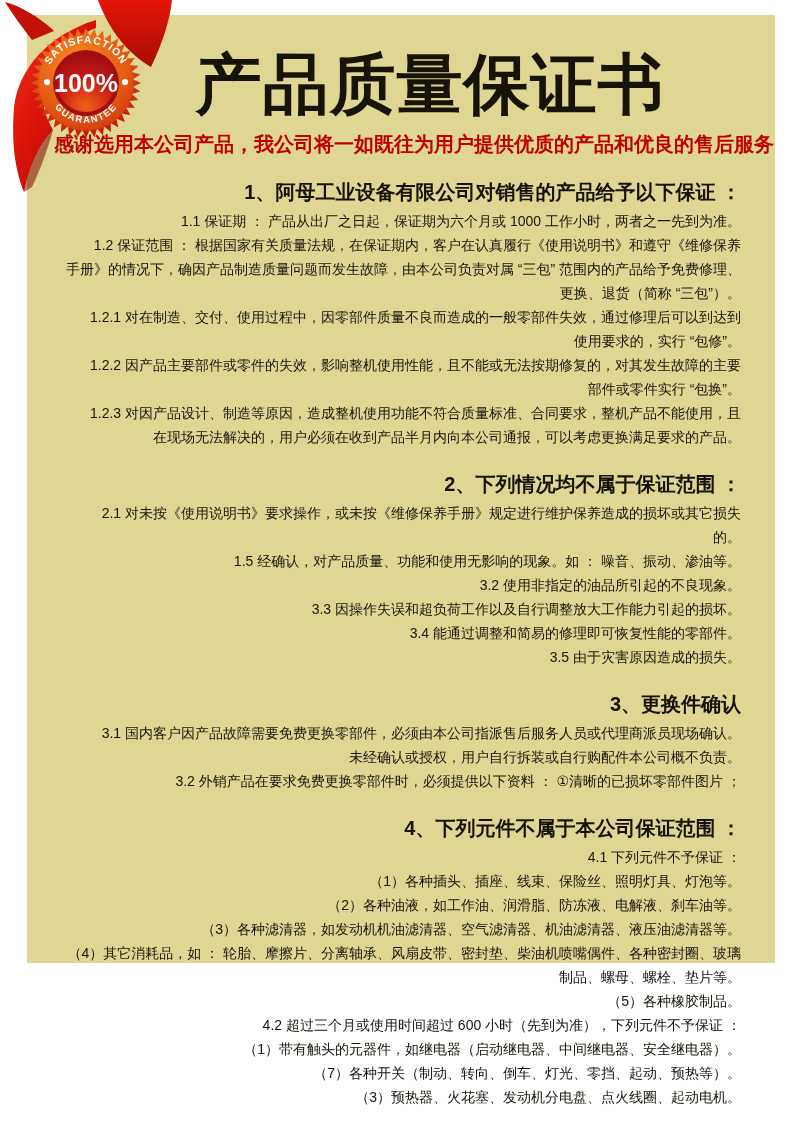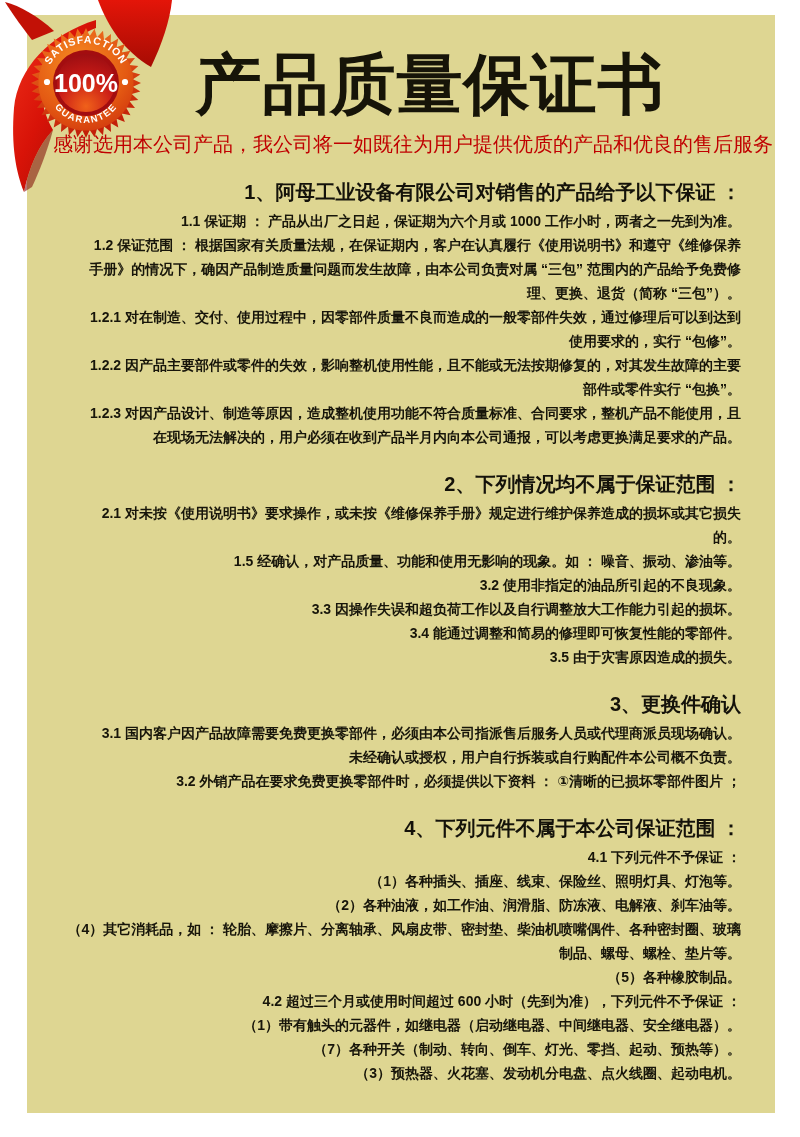--- a/index.html
+++ b/index.html
@@ -2,39 +2,39 @@
 <html><head>
 <meta charset="utf-8">
 <style>
   html,body{margin:0;padding:0;}
   body{
     width:800px;height:1137px;position:relative;background:#ffffff;
     font-family:"Liberation Sans","DejaVu Sans",sans-serif;
     overflow:hidden;
   }
   .doc{
-    position:absolute;left:27px;top:15px;width:748px;height:1098px;
+    position:absolute;left:27px;top:15px;width:748px;height:948px;
     background:#ded692;color:#121208;
   }
   .content{padding:0 34px 0 36px;text-align:right;}
   .page-title{
     margin:33px 0 0 0;text-align:center;padding-left:58px;
     font-size:66px;line-height:1.12;font-weight:bold;color:#161408;
     letter-spacing:1px;white-space:nowrap;
   }
   .subtitle{
-    margin:9px 0 0 0;padding-left:26px;
-    font-size:20px;line-height:26px;font-weight:normal;color:#c00000;
+    margin:9px 0 0 0;text-align:center;padding-left:26px;
+    font-size:20px;line-height:26px;font-weight:bold;color:#c00000;
   }
   .sec-heading{
     margin:22px 0 3px 0;padding-left:30px;
     font-size:20px;line-height:27px;font-weight:bold;color:#14120a;
   }
   .para{
-    margin:0;font-size:14px;line-height:24px;font-weight:bold;color:#17150a;
+    margin:0;font-size:14px;line-height:24px;font-weight:normal;color:#17150a;
   }
   .indent{text-indent:26px;}
   .flush{text-indent:0;}
   .item{text-indent:0;margin-left:-9px;}
   .corner-art{position:absolute;left:0;top:0;width:210px;height:220px;z-index:5;}
 </style>
 </head>
 <body>
 
 <div class="doc">
@@ -66,20 +66,21 @@
       <p class="sec-heading">3、更换件确认</p>
       <p class="para indent">3.1 国内客户因产品故障需要免费更换零部件，必须由本公司指派售后服务人员或代理商派员现场确认。未经确认或授权，用户自行拆装或自行购配件本公司概不负责。</p>
       <p class="para indent">3.2 外销产品在要求免费更换零部件时，必须提供以下资料 ： ①清晰的已损坏零部件图片 ；</p>
     </div>
 
     <div>
       <p class="sec-heading">4、下列元件不属于本公司保证范围 ：</p>
       <p class="para indent">4.1 下列元件不予保证 ：</p>
       <p class="para item">（1）各种插头、插座、线束、保险丝、照明灯具、灯泡等。</p>
       <p class="para item">（2）各种油液，如工作油、润滑脂、防冻液、电解液、刹车油等。</p>
+      <p class="para item">（3）各种滤清器，如发动机机油滤清器、空气滤清器、机油滤清器、液压油滤清器等。</p>
       <p class="para item">（4）其它消耗品，如 ： 轮胎、摩擦片、分离轴承、风扇皮带、密封垫、柴油机喷嘴偶件、各种密封圈、玻璃制品、螺母、螺栓、垫片等。</p>
       <p class="para item">（5）各种橡胶制品。</p>
       <p class="para indent">4.2 超过三个月或使用时间超过 600 小时（先到为准），下列元件不予保证 ：</p>
       <p class="para item">（1）带有触头的元器件，如继电器（启动继电器、中间继电器、安全继电器）。</p>
       <p class="para item">（7）各种开关（制动、转向、倒车、灯光、零挡、起动、预热等）。</p>
       <p class="para item">（3）预热器、火花塞、发动机分电盘、点火线圈、起动电机。</p>
     </div>
 
   </div>
 </div>

